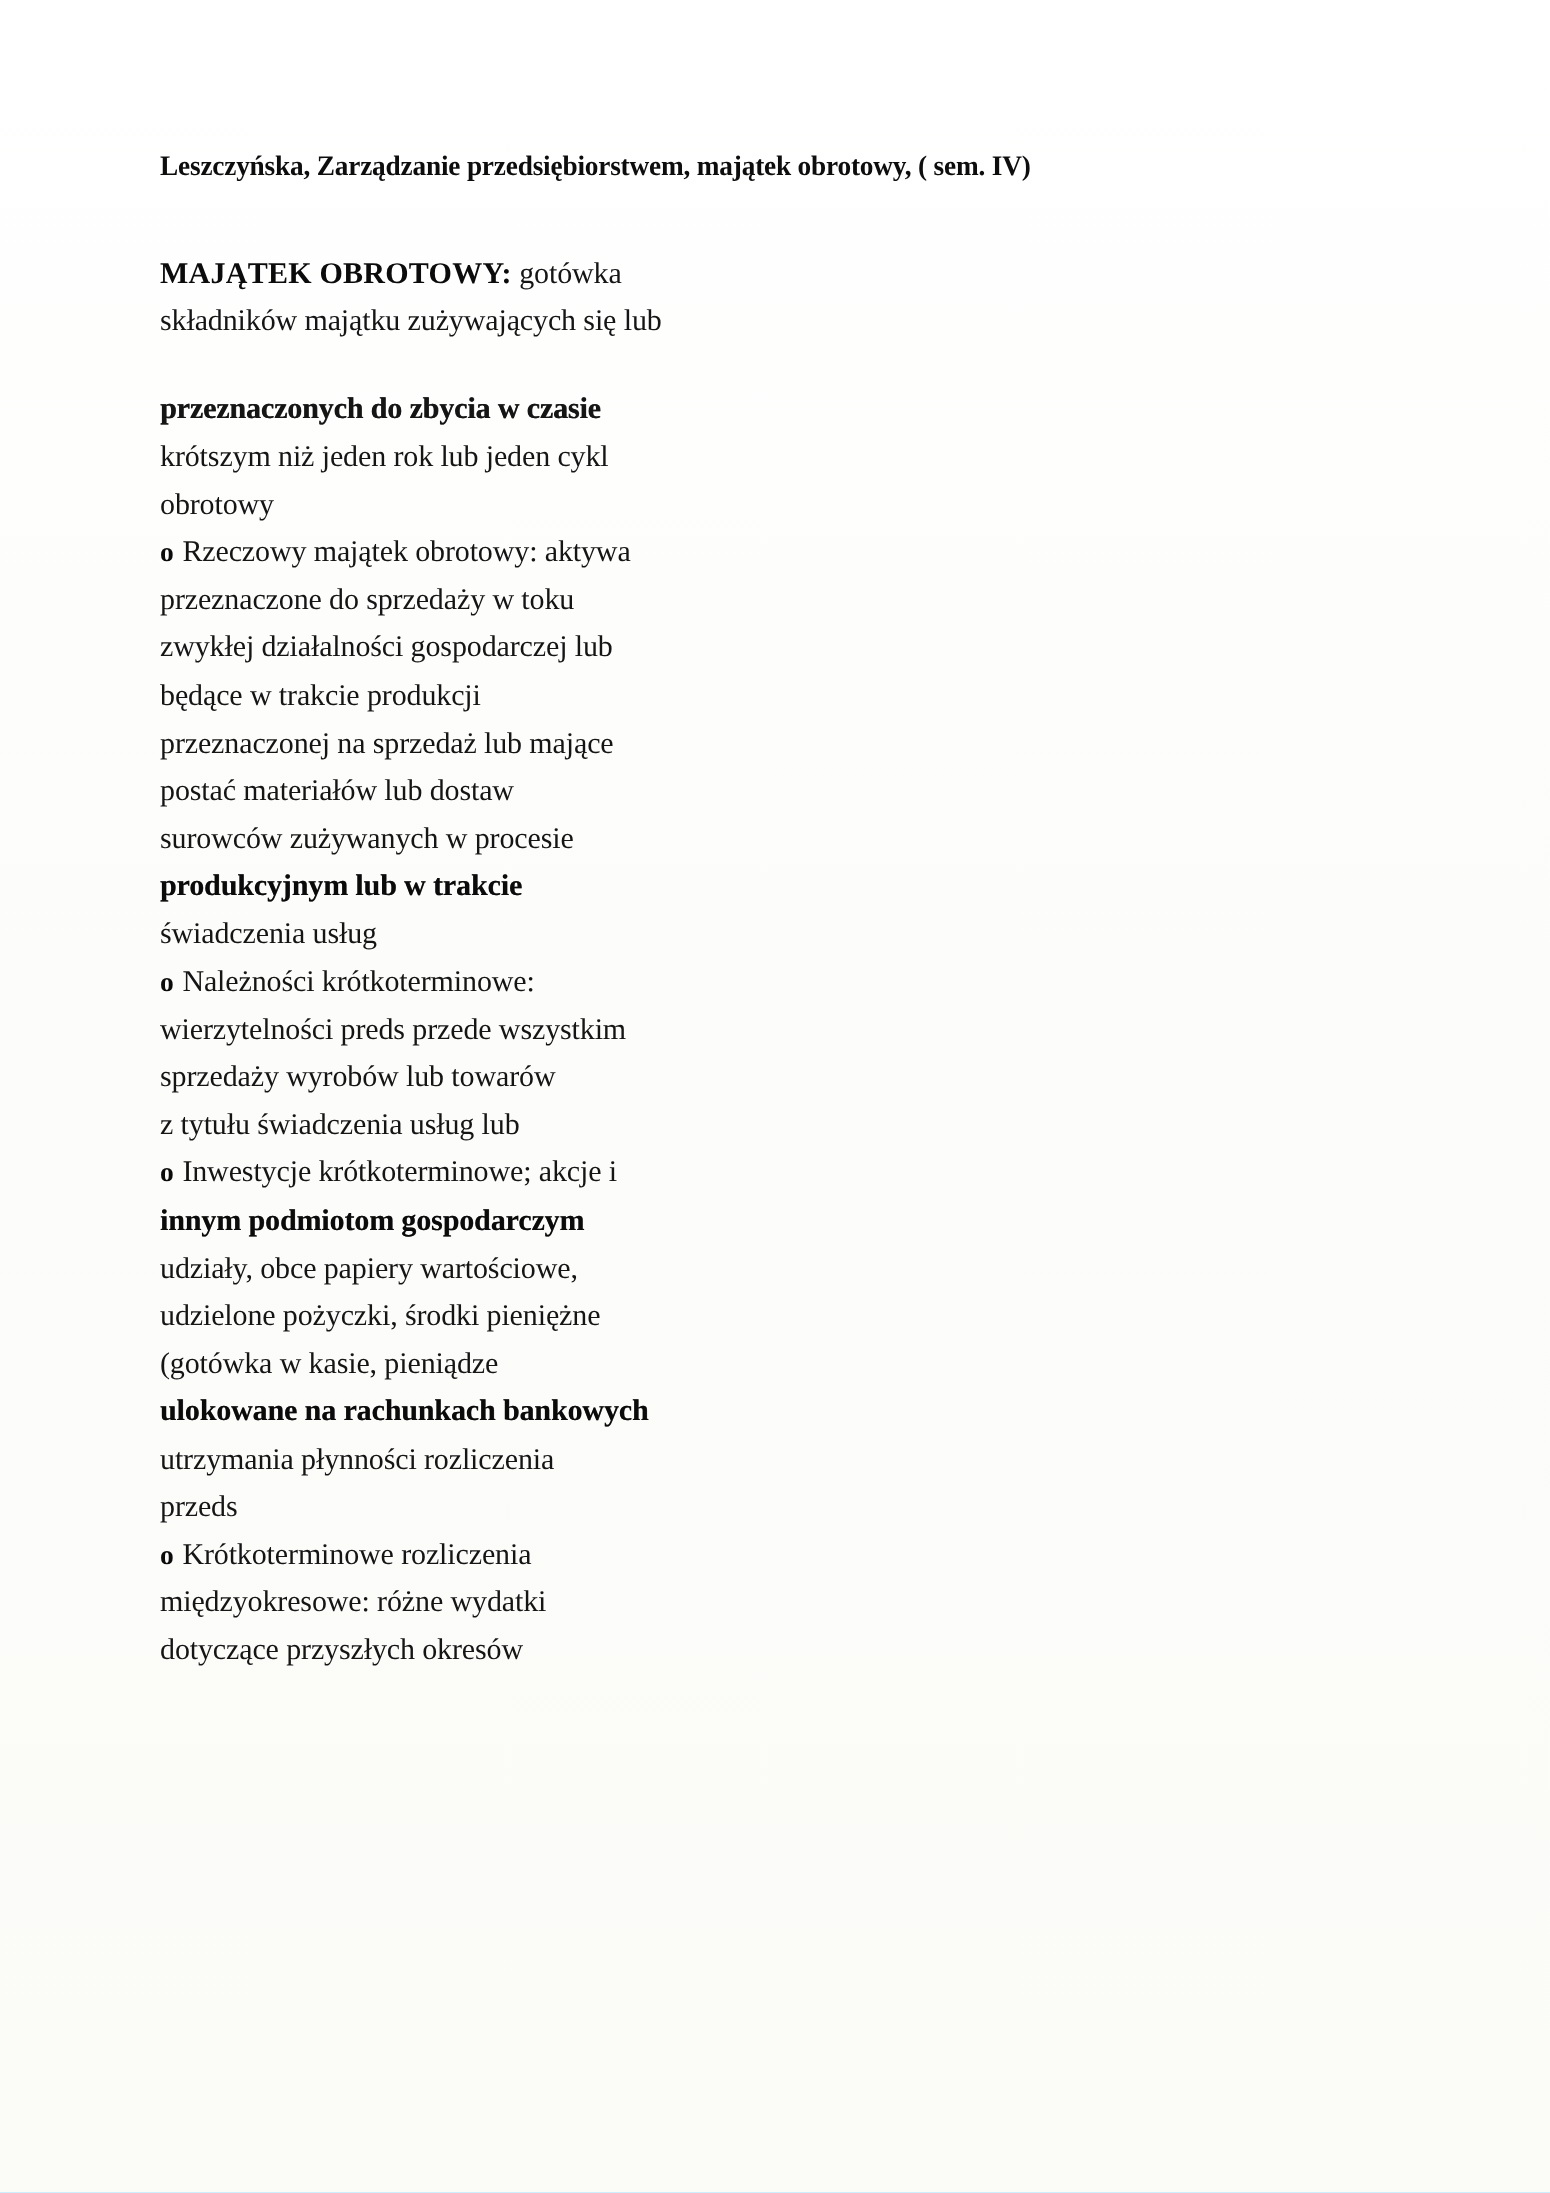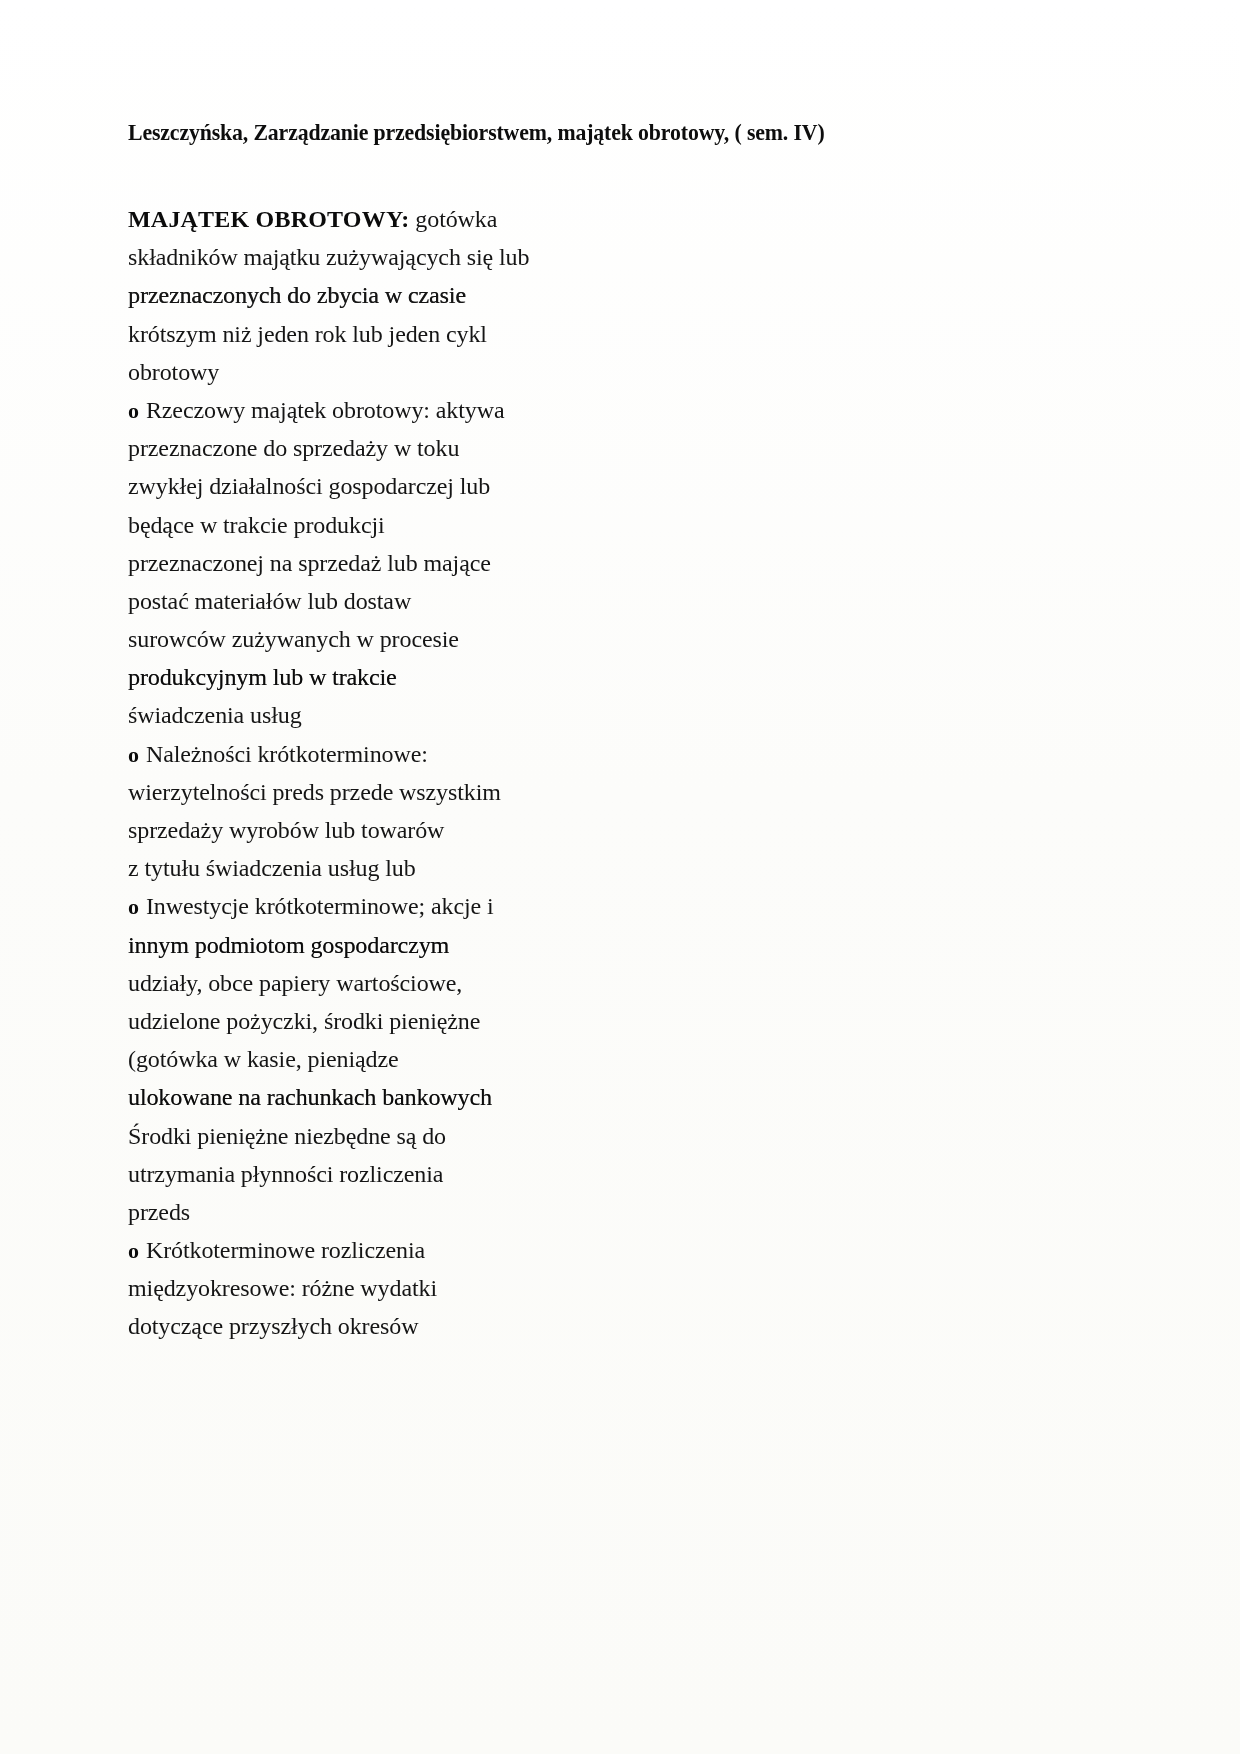--- a/index.html
+++ b/index.html
@@ -48,27 +48,28 @@
     color: #141414;
   }
   .line {
     height: 38.2px;
     line-height: 38.2px;
     white-space: nowrap;
     color: #151515;
     letter-spacing: -0.1px;
   }
   .line.bold {
-    font-weight: normal;
+    font-weight: bold;
     color: #0b0b0b;
   }
   
   .line.semi {
-    font-weight: normal;
+    font-weight: bold;
     text-shadow: 0.35px 0 0 rgba(20,20,20,0.85);
+    margin-top: 32px;
   }
   .line.bold {
     text-shadow: 0.2px 0 0 rgba(0,0,0,0.6);
   }
   .bullet {
     font-weight: bold;
     font-size: 22px;
     padding-right: 7px;
     color: #0b0b0b;
   }
@@ -111,21 +112,20 @@
           <div class="line"><span class="bullet">o</span><span>Należności krótkoterminowe:</span></div>
           <div class="line"><span>wierzytelności preds przede wszystkim</span></div>
           <div class="line"><span>sprzedaży wyrobów lub towarów</span></div>
           <div class="line"><span>z tytułu świadczenia usług lub</span></div>
           <div class="line"><span class="bullet">o</span><span>Inwestycje krótkoterminowe; akcje i</span></div>
           <div class="line bold"><span>innym podmiotom gospodarczym</span></div>
           <div class="line"><span>udziały, obce papiery wartościowe,</span></div>
           <div class="line"><span>udzielone pożyczki, środki pieniężne</span></div>
           <div class="line"><span>(gotówka w kasie, pieniądze</span></div>
           <div class="line bold"><span>ulokowane na rachunkach bankowych</span></div>
-          <div class="line"><span>Środki pieniężne niezbędne są do</span></div>
           <div class="line"><span>utrzymania płynności rozliczenia</span></div>
           <div class="line"><span>przeds</span></div>
           <div class="line"><span class="bullet">o</span><span>Krótkoterminowe rozliczenia</span></div>
           <div class="line"><span>międzyokresowe: różne wydatki</span></div>
           <div class="line"><span>dotyczące przyszłych okresów</span></div>
         </div>
 
     </div>
   </div>
 </div>

